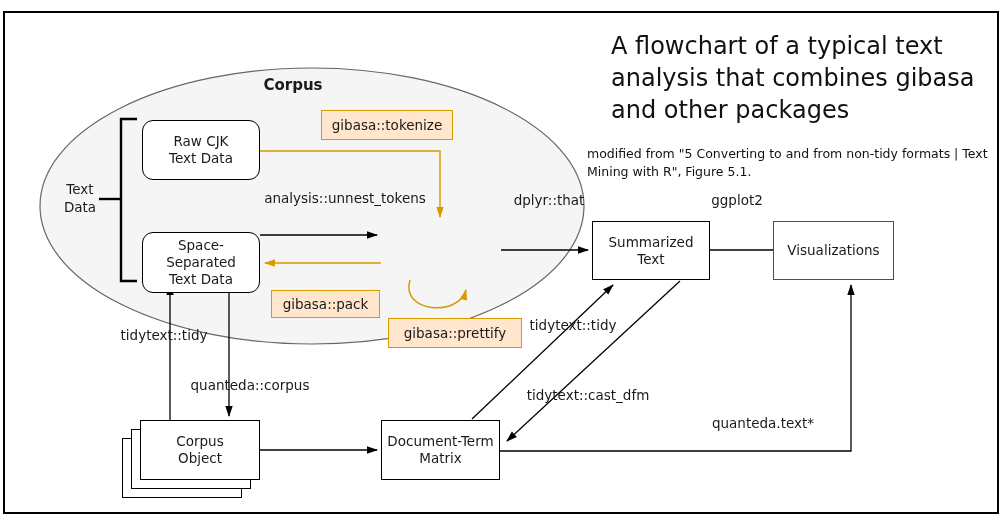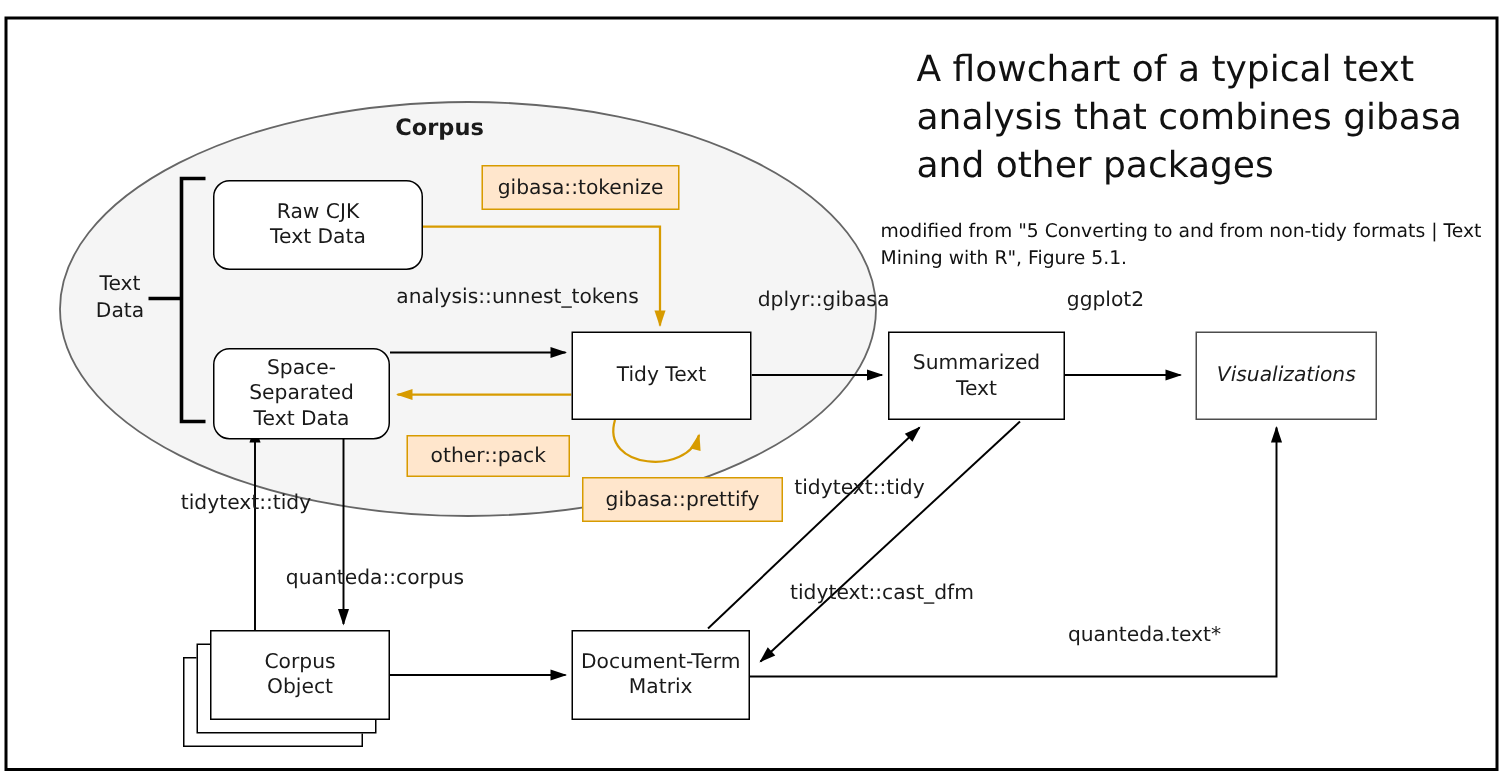--- a/index.html
+++ b/index.html
@@ -68,64 +68,61 @@
     <path d="M500,451 H851 V285" fill="none" stroke="#000" stroke-width="1.3" marker-end="url(#arrB)"></path>
 
     <path d="M260,151 H440 V217" fill="none" stroke="#d79b00" stroke-width="1.5" marker-end="url(#arrO)"></path>
     <path d="M381,263 H265" fill="none" stroke="#d79b00" stroke-width="1.5" marker-end="url(#arrO)"></path>
     <path d="M410,280 C400,313 459,317 466,290" fill="none" stroke="#d79b00" stroke-width="1.5" marker-end="url(#arrO)"></path>
   </svg>
 
   <div class="sheet" style="left:122px;top:438px;width:120px;height:60px;"></div>
   <div class="sheet" style="left:131px;top:429px;width:120px;height:60px;"></div>
 
-  <div class="node rounded" style="left:142px;top:120px;width:140px;height:60px;">
+  <div class="node rounded" style="left:142px;top:120px;width:118px;height:60px;">
     <span>Raw CJK
 Text Data</span>
   </div>
   <div class="node rounded" style="left:142px;top:220px;width:118px;height:61px;margin-top:12px;">
     <span>Space-
 Separated
 Text Data</span>
   </div>
-  <div class="node" style="left:381px;top:221px;width:120px;height:59px;">
-    <span>Tidy Text</span>
-  </div>
   <div class="node" style="left:592px;top:221px;width:118px;height:59px;">
     <span>Summarized
 Text</span>
   </div>
-  <div class="node gray-border" style="left:797px;top:221px;width:121px;height:59px;font-style:italic;">
+  <div class="node gray-border" style="left:773px;top:221px;width:121px;height:59px;">
     <span>Visualizations</span>
   </div>
   <div class="node" style="left:140px;top:420px;width:120px;height:60px;">
     <span>Corpus
 Object</span>
   </div>
   <div class="node" style="left:381px;top:420px;width:119px;height:60px;justify-content:center;">
     <span>Document-Term
 Matrix</span>
   </div>
 
   <div class="opbox" style="left:321px;top:110px;width:132px;height:30px;">
     <span>gibasa::tokenize</span>
   </div>
   <div class="opbox" style="left:271px;top:290px;width:109px;height:28px;">
-    <span>other::pack</span>
+    <span>gibasa::pack</span>
   </div>
   <div class="opbox" style="left:388px;top:318px;width:134px;height:30px;">
     <span>gibasa::prettify</span>
   </div>
 
   <div class="elabel bold" style="left:293px;top:86px;">Corpus</div>
   <div class="elabel" style="left:80px;top:199px;">Text
 Data</div>
 
   <div class="elabel" style="left:345px;top:199px;">analysis::unnest_tokens</div>
-  <div class="elabel" style="left:549px;top:201px;">dplyr::gibasa</div>
+  <div class="elabel" style="left:549px;top:201px;">dplyr::that</div>
   <div class="elabel" style="left:737px;top:201px;">ggplot2</div>
   <div class="elabel" style="left:164px;top:336px;">tidytext::tidy</div>
   <div class="elabel" style="left:250px;top:386px;">quanteda::corpus</div>
   <div class="elabel" style="left:573px;top:326px;">tidytext::tidy</div>
   <div class="elabel" style="left:588px;top:396px;">tidytext::cast_dfm</div>
   <div class="elabel" style="left:763px;top:424px;">quanteda.text*</div>
 
   <div id="title-block">
     <div class="tline">A flowchart of a typical text</div>
     <div class="tline">analysis that combines gibasa</div>

